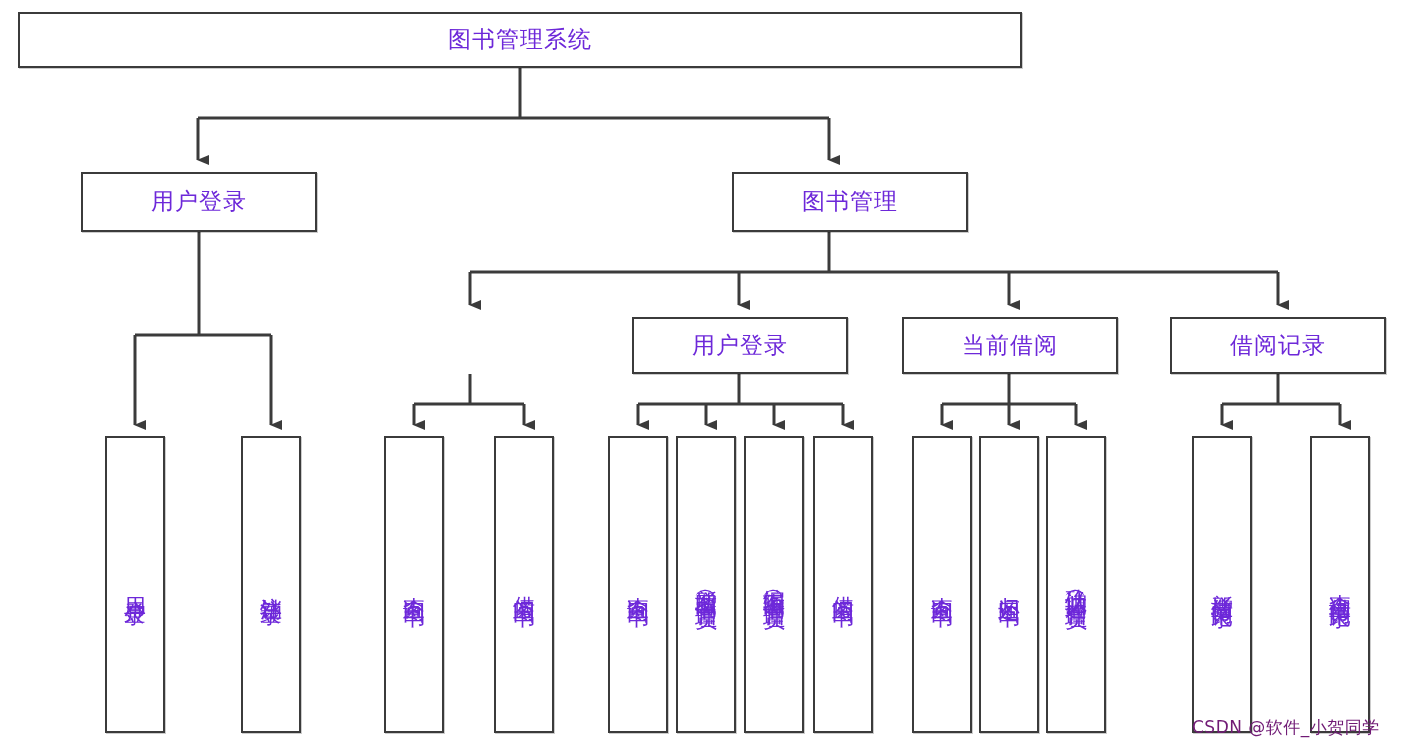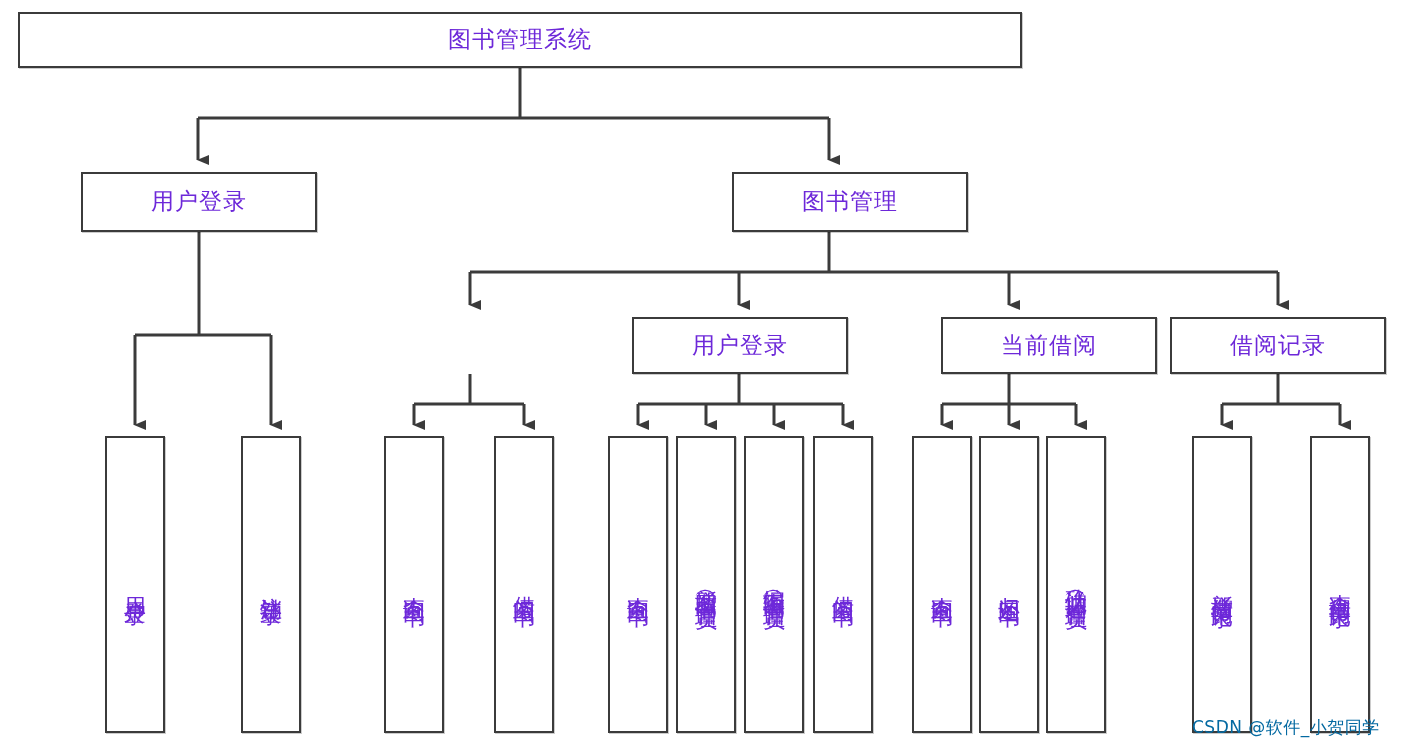--- a/index.html
+++ b/index.html
@@ -49,21 +49,21 @@
     padding: 6px 0;
   }
   .node.vert .label {
     writing-mode: vertical-rl;
     text-orientation: upright;
     display: block;
     text-align: center;
   }
   .watermark {
     position: absolute;
-    color: #0369a1;
+    color: #701a75;
     font-size: 17px;
     letter-spacing: 0.5px;
     white-space: nowrap;
     pointer-events: none;
   }
 </style>
 </head>
 <body>
 
 <div id="stage">
@@ -126,21 +126,21 @@
   <div class="node horiz" style="left:81px; top:172px; width:236px; height:60px;">
     <span class="label">用户登录</span>
   </div>
   <div class="node horiz" style="left:711px; top:172px; width:236px; height:60px;margin-left:21px;">
     <span class="label">图书管理</span>
   </div>
 
   <div class="node horiz" style="left:632px; top:317px; width:216px; height:57px;">
     <span class="label">用户登录</span>
   </div>
-  <div class="node horiz" style="left:902px; top:317px; width:216px; height:57px;margin-left:39px;">
+  <div class="node horiz" style="left:902px; top:317px; width:216px; height:57px;">
     <span class="label">当前借阅</span>
   </div>
   <div class="node horiz" style="left:1170px; top:317px; width:216px; height:57px;align-items:center;">
     <span class="label">借阅记录</span>
   </div>
 
   <div class="node vert" style="left:105px; top:436px; width:60px; height:297px;">
     <span class="label">用户登录</span>
   </div>
   <div class="node vert" style="left:241px; top:436px; width:60px; height:297px;">

